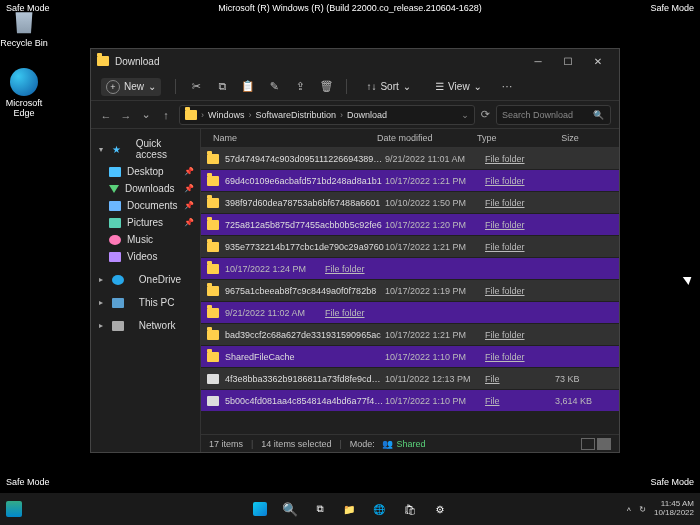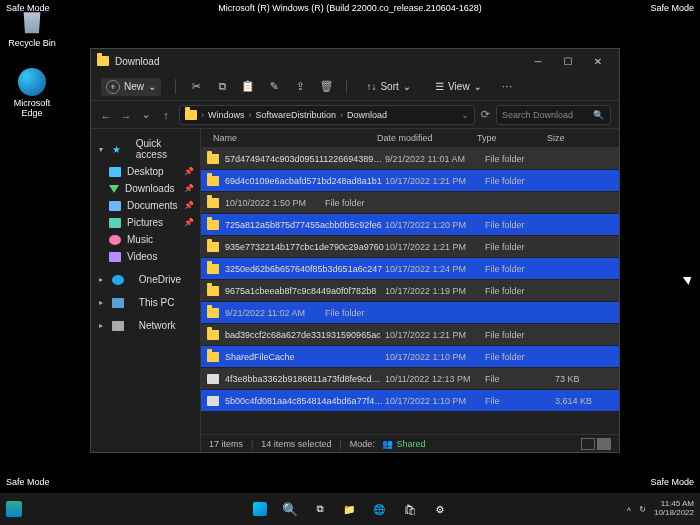--- a/index.html
+++ b/index.html
@@ -1,21 +1,21 @@
 <!DOCTYPE html>
 <html><head>
 <meta charset="utf-8">
 <style>
   * { margin: 0; padding: 0; box-sizing: border-box; font-family: "Segoe UI", Arial, sans-serif; user-select: none; }
   body { width: 700px; height: 525px; background: #000; color: #fff; position: relative; overflow: hidden; font-size: 10px; }
 
   
   .wm-top { position:absolute; top:3px; color:#fff; font-size:9px; }
   .wm-bot { position:absolute; bottom:38px; color:#fff; font-size:9px; }
-  .desk-icon { position:absolute; left:8px; width:48px; text-align:center; color:#fff; font-size:9px; }
+  .desk-icon { position:absolute; left:0; width:48px; text-align:center; color:#fff; font-size:9px; }
   .desk-icon .ico { width:28px; height:28px; margin:0 auto 2px; }
   .recycle .ico { background:linear-gradient(#bcd,#89a); border-radius:3px; clip-path:polygon(20% 15%,80% 15%,75% 90%,25% 90%); }
   .edge .ico { background:radial-gradient(circle at 30% 30%,#39c6f0,#0c59a4); border-radius:50%; }
 
   
   .win { position:absolute; left:90px; top:48px; width:530px; height:405px; background:#1f1f1f; border:1px solid #444; display:flex; flex-direction:column; box-shadow:0 4px 30px rgba(0,0,0,.6); }
   .titlebar { height:24px; display:flex; align-items:center; padding:0 6px; font-size:10px; color:#ddd; }
   .titlebar .folder-icon{ width:12px;height:10px;background:#ffcf4b;border-radius:1px;margin-right:6px;position:relative; }
   .titlebar .folder-icon:before{content:'';position:absolute;top:-3px;left:0;width:5px;height:3px;background:#ffcf4b;border-radius:1px 1px 0 0;}
   .win-btns { margin-left:auto; display:flex; }
@@ -50,31 +50,31 @@
   .i-doc{background:#6bb7ff;border-radius:1px;}
   .i-pic{background:#5ad1b4;border-radius:1px;}
   .i-music{background:#ff7ab8;border-radius:50%;}
   .i-vid{background:#b88bff;border-radius:1px;}
   .i-od{background:#28a8ea;border-radius:50%;}
   .i-pc{background:#5aa0d1;border-radius:1px;}
   .i-net{background:#aaa;border-radius:1px;}
 
   .main { flex:1; display:flex; flex-direction:column; background:#202020;}
   .cols { display:flex; padding:4px 6px; font-size:9px; color:#bbb; border-bottom:1px solid #333;}
-  .c-name{width:170px;padding-left:6px;} .c-date{width:100px;} .c-type{width:70px;} .c-size{flex:1;text-align:left;padding-right:20px;}
+  .c-name{width:170px;padding-left:6px;} .c-date{width:100px;} .c-type{width:70px;} .c-size{flex:1;text-align:center;padding-right:20px;}
   .rows{flex:1;overflow-y:auto;}
-  .row{display:flex;align-items:center;height:21px;padding:0 6px;font-size:9px;color:#ddd;background:#1d4ed8;margin-bottom:1px;}
+  .row{display:flex;align-items:center;height:21px;padding:0 6px;font-size:9px;color:#ddd;background:#4c1d95;margin-bottom:1px;}
   .row:nth-child(odd){background:#323232;}
   .row.hl{background:#77777733;}
   .r-ico{width:12px;height:10px;margin-right:6px;flex-shrink:0;}
   .r-folder{background:#ffcf4b;border-radius:1px;position:relative;}
   .r-folder:before{content:'';position:absolute;top:-3px;left:0;width:5px;height:3px;background:#ffcf4b;border-radius:1px 1px 0 0;}
   .r-file{background:#ddd;border-radius:1px;}
   .r-name{width:160px;white-space:nowrap;overflow:hidden;text-overflow:ellipsis;}
-  .r-date{width:100px;color:#bbb;} .r-type{width:70px;color:#bbb;} .r-size{flex:1;padding-right:20px;color:#bbb;}
+  .r-date{width:100px;color:#bbb;} .r-type{width:70px;color:#bbb;text-decoration:underline;} .r-size{flex:1;padding-right:20px;color:#bbb;}
 
   .status{height:18px;border-top:1px solid #333;display:flex;align-items:center;padding:0 8px;font-size:9px;color:#bbb;gap:8px;}
   .status .sep2{color:#555;}
   .status .shared{color:#5ad17a;}
   .view-icons{margin-left:auto;display:flex;gap:2px;}
   .view-icons span{width:14px;height:12px;border:1px solid #666;}
   .view-icons span.active{background:#666;}
 
   
   .taskbar{position:absolute;left:0;right:0;bottom:0;height:32px;background:#1a1a1a;display:flex;align-items:center;}
@@ -224,41 +224,41 @@
           </div>
           <div class="row">
             <span class="r-ico r-folder"></span>
             <span class="r-name">69d4c0109e6acbafd571bd248ad8a1b1</span>
             <span class="r-date">10/17/2022 1:21 PM</span>
             <span class="r-type">File folder</span>
             <span class="r-size"></span>
           </div>
           <div class="row">
             <span class="r-ico r-folder"></span>
+            <span class="r-name">398f97d60dea78753ab6bf67488a6601</span>
             <span class="r-date">10/10/2022 1:50 PM</span>
             <span class="r-type">File folder</span>
             <span class="r-size"></span>
           </div>
           <div class="row">
             <span class="r-ico r-folder"></span>
             <span class="r-name">725a812a5b875d77455acbb0b5c92fe6</span>
             <span class="r-date">10/17/2022 1:20 PM</span>
             <span class="r-type">File folder</span>
             <span class="r-size"></span>
           </div>
           <div class="row hl">
             <span class="r-ico r-folder"></span>
             <span class="r-name">935e7732214b177cbc1de790c29a9760</span>
             <span class="r-date">10/17/2022 1:21 PM</span>
             <span class="r-type">File folder</span>
             <span class="r-size"></span>
           </div>
           <div class="row">
             <span class="r-ico r-folder"></span>
-            <span class="r-name">3250ed62b6b657640f85b3d651a6c247</span>
             <span class="r-date">10/17/2022 1:24 PM</span>
             <span class="r-type">File folder</span>
             <span class="r-size"></span>
           </div>
           <div class="row">
             <span class="r-ico r-folder"></span>
             <span class="r-name">9675a1cbeeab8f7c9c8449a0f0f782b8</span>
             <span class="r-date">10/17/2022 1:19 PM</span>
             <span class="r-type">File folder</span>
             <span class="r-size"></span>

